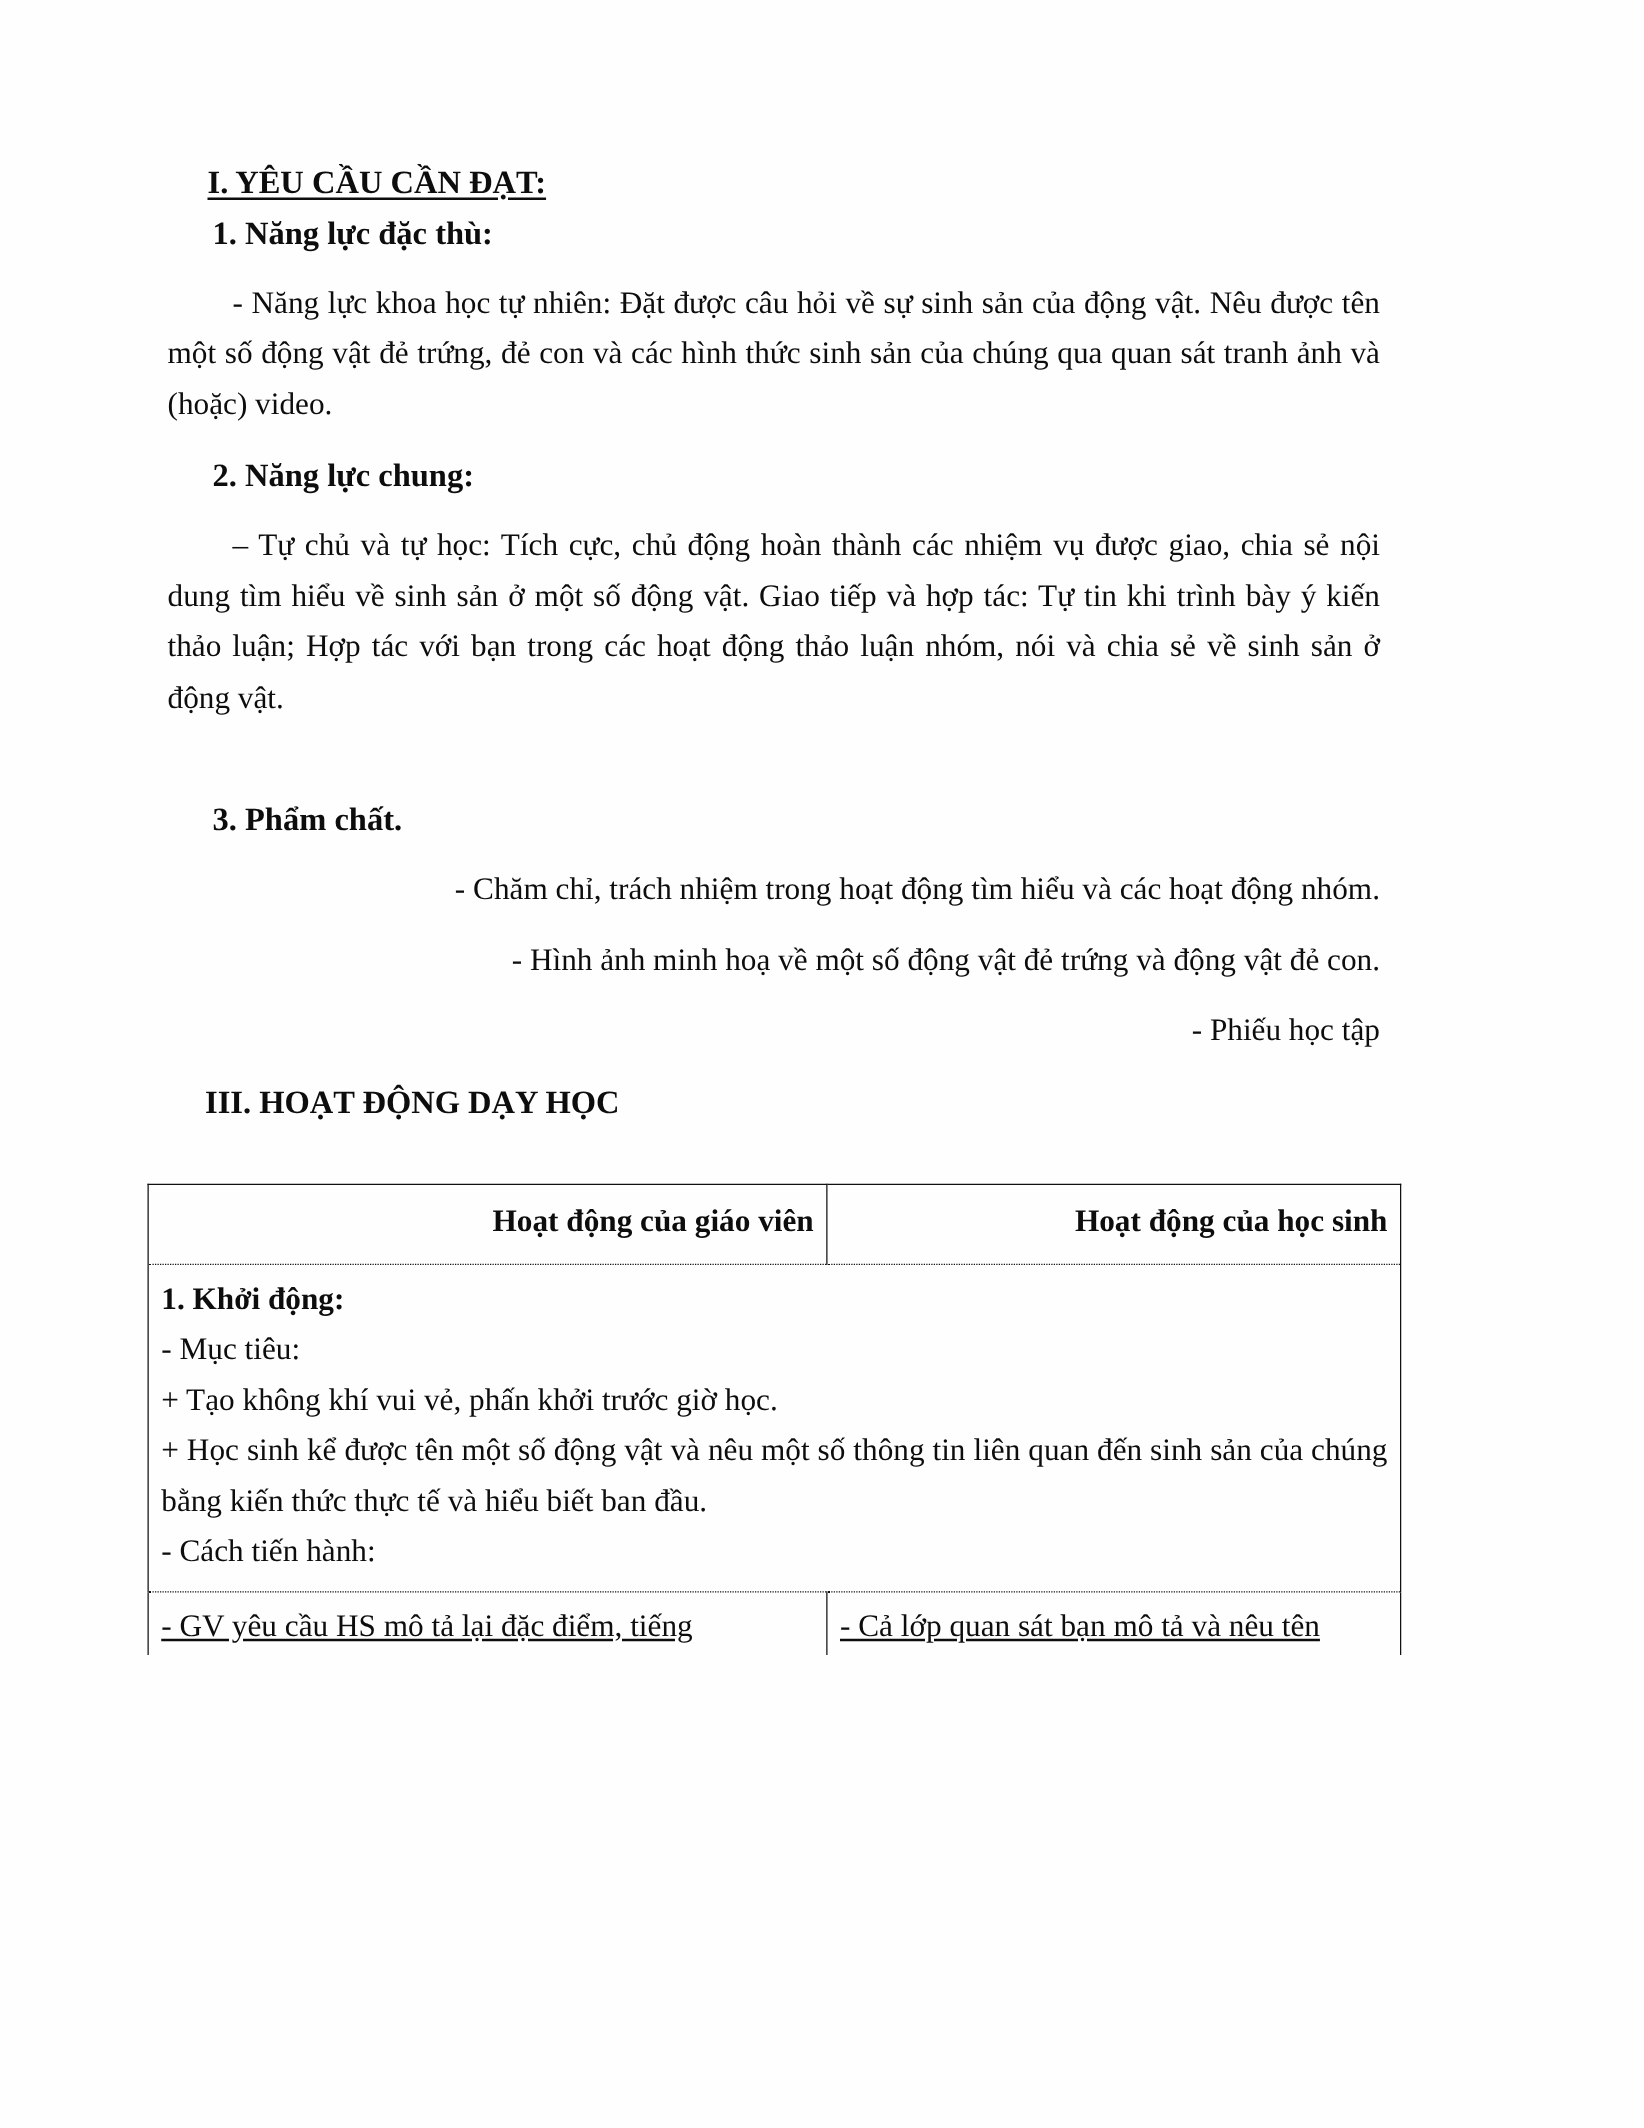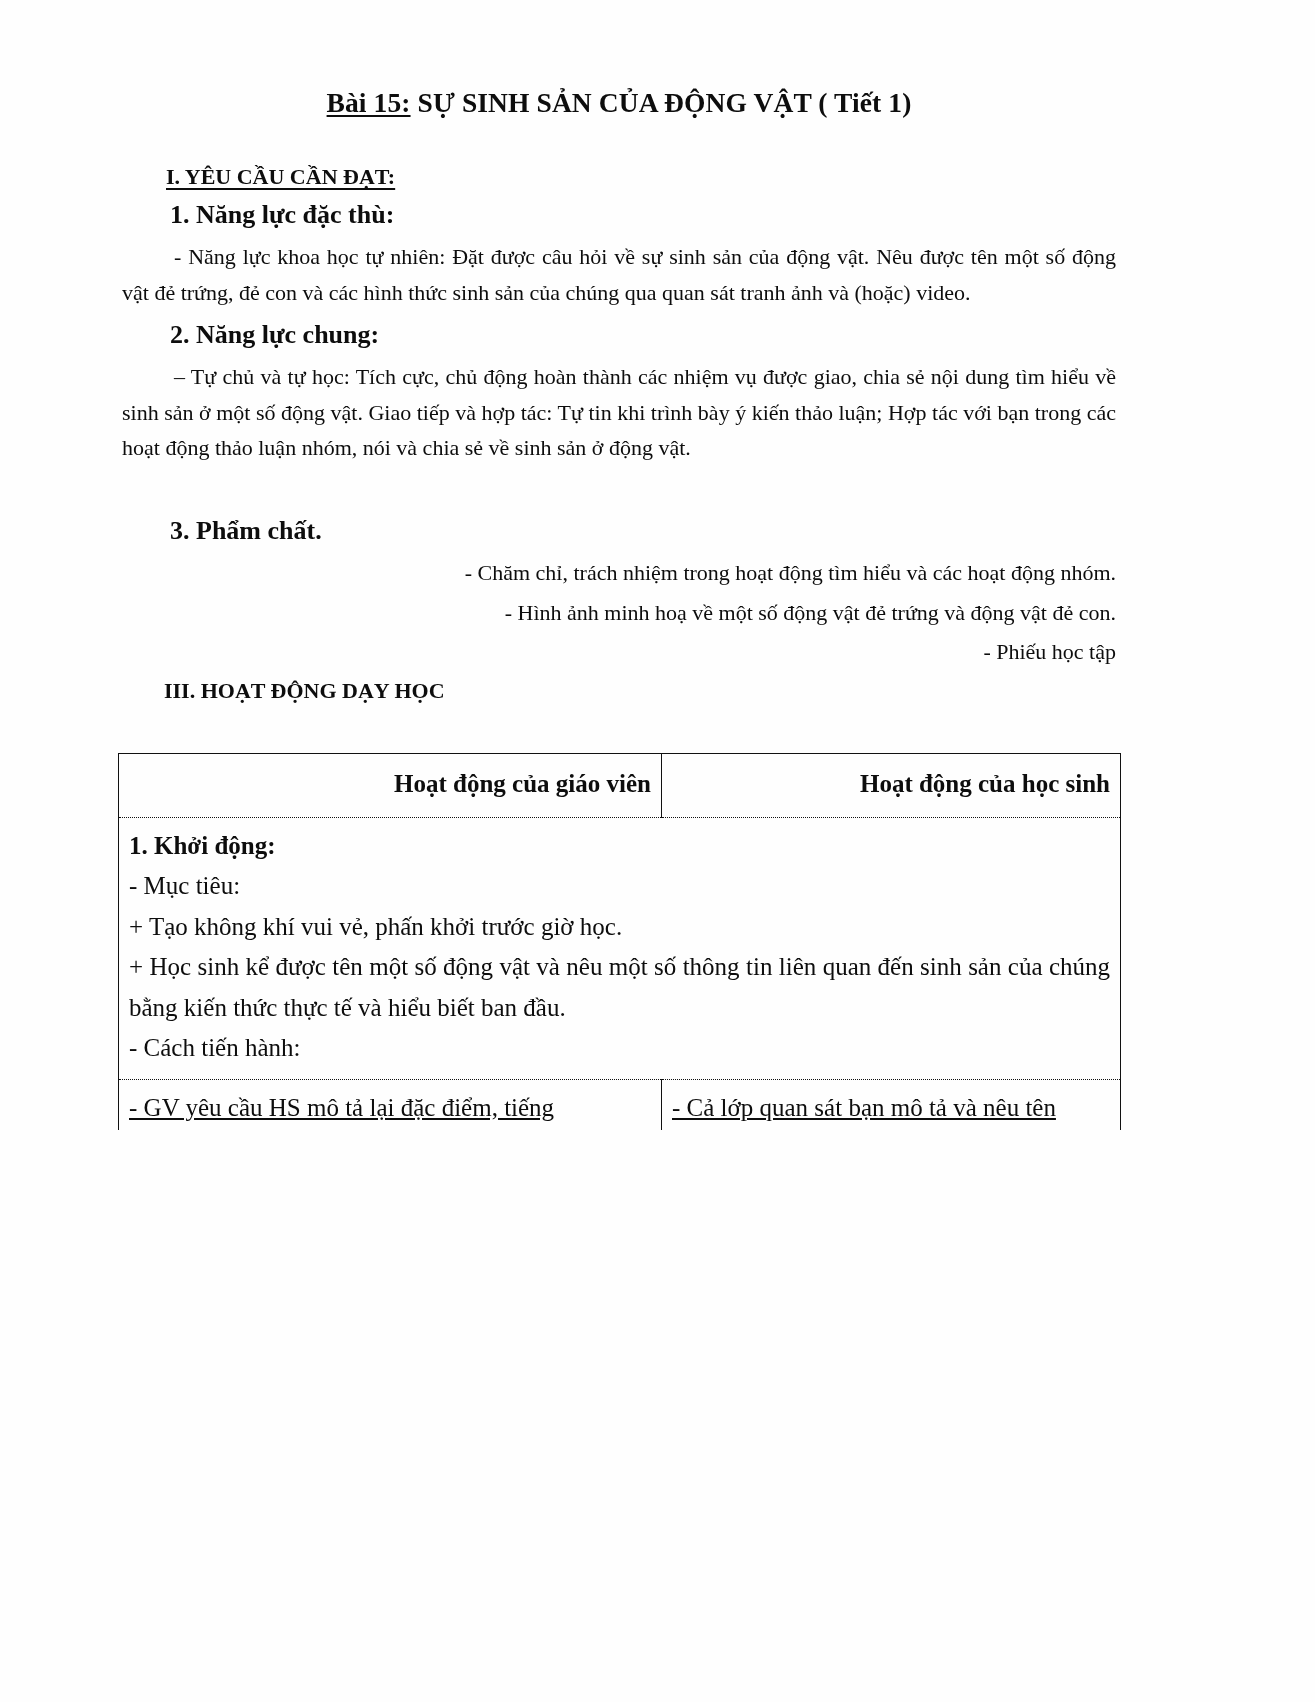--- a/index.html
+++ b/index.html
@@ -42,21 +42,21 @@
     font-weight: bold;
     letter-spacing: 0.1px;
     margin: 0 0 0 0;
     line-height: 1.25;
     white-space: nowrap;
   }
   .doc-title .u { text-decoration: underline; text-underline-offset: 3px; }
 
   
   .h-roman {
-    font-size: 22px;
+    font-size: 26px;
     font-weight: bold;
     margin: 0;
     line-height: 1.52;
     text-indent: 48px;
   }
   .h-roman.underline > span.u {
     text-decoration: underline;
     text-underline-offset: 4px;
   }
   .h-roman.flush { text-indent: 46px; }
@@ -64,23 +64,23 @@
   .h-sub {
     font-size: 26px;
     font-weight: bold;
     margin: 0;
     line-height: 1.58;
     text-indent: 52px;
   }
 
   
   .para {
-    font-size: 22px;
+    font-size: 25px;
     line-height: 1.62;
-    margin: 4px;
+    margin: 16px;
     text-align: justify;
     text-justify: inter-word;
     text-indent: 52px;
     hyphens: none;
   }
   .para.noindent { text-indent: 46px; }
   .para.last-line-left { text-align: right; }
 
   .spacer-line { height: 40px; }
   .spacer-pre-table { height: 46px; }
@@ -141,21 +141,20 @@
   }
 
   .nowrapline { white-space: nowrap; }
 </style>
 </head>
 <body>
 
 <div class="page">
   <div class="content">
 
-    <h1 class="doc-title"><span class="u">Bài 15:</span><span> SỰ SINH SẢN CỦA ĐỘNG VẬT ( Tiết 1)</span></h1>
 
     <div class="spacer-line"></div>
 
     <h2 class="h-roman underline"><span class="u">I. YÊU CẦU CẦN ĐẠT:</span></h2>
 
     <h3 class="h-sub">1. Năng lực đặc thù:</h3>
 
     <p class="para">- Năng lực khoa học tự nhiên: Đặt được câu hỏi về sự sinh sản của động vật. Nêu được tên một số động vật đẻ trứng, đẻ con và các hình thức sinh sản của chúng qua quan sát tranh ảnh và (hoặc) video.</p>
 
     <h3 class="h-sub">2. Năng lực chung:</h3>

